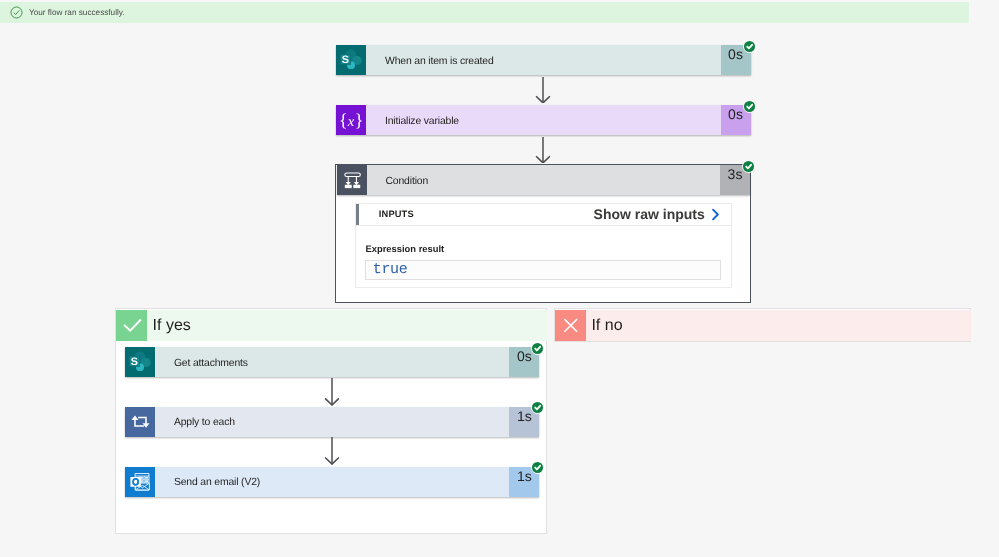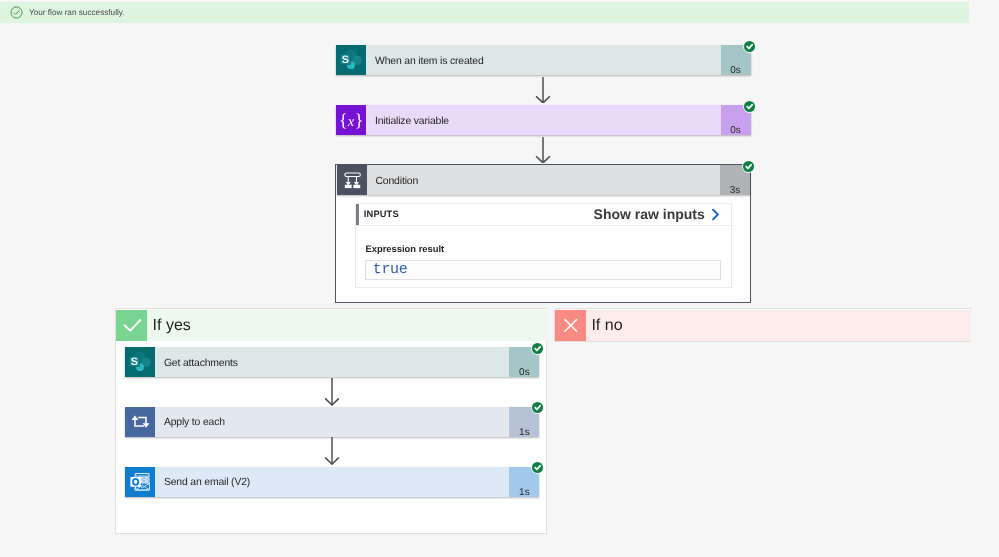--- a/index.html
+++ b/index.html
@@ -8,33 +8,33 @@
 
   
   .banner{position:absolute;left:0;top:1.7px;width:969px;height:21.4px;background:#ddf5de;display:flex;align-items:center;}
   .banner-icon{margin-left:10.2px;width:13px;height:13px;display:block;margin-top:-0.3px;}
   .banner-text{font-size:8.2px;color:#4a4a4a;margin-left:5.8px;line-height:12px;transform:translateY(1px);}
 
   
   .card{position:absolute;display:flex;align-items:stretch;height:30px;box-shadow:0 0.6px 1.8px rgba(0,0,0,.28);}
   .card-icon{width:30px;height:30px;flex:0 0 30px;display:flex;align-items:center;justify-content:center;position:relative;}
   .card-icon svg{display:block;}
-  .card-title{flex:1;display:flex;align-items:center;padding-left:9px;font-size:10.4px;color:#201f1e;letter-spacing:-0.15px;text-align:center;}
+  .card-title{flex:1;display:flex;align-items:center;padding-left:19px;font-size:10.4px;color:#201f1e;letter-spacing:-0.15px;text-align:center;}
   .card-title>span{display:block;transform:translateY(0.9px);}
-  .card-dur{width:30px;flex:0 0 30px;display:flex;align-items:flex-end;justify-content:center;font-size:10px;color:#201f1e;position:relative;}
+  .card-dur{width:30px;flex:0 0 30px;display:flex;align-items:flex-start;justify-content:center;font-size:14px;color:#201f1e;position:relative;}
   .card-dur>span{display:block;transform:translateY(0.9px);}
   .badge{position:absolute;width:13px;height:13px;right:-5px;top:-5.5px;}
 
   .arrow{position:absolute;}
 
   
   .cond-outer{position:absolute;background:#fff;border:1.8px solid #4d5460;box-sizing:border-box;}
   .inputs-box{position:absolute;box-sizing:border-box;border:1px solid #edebe9;background:#fff;display:flex;align-items:center;}
   .inputs-bar{position:absolute;left:0;top:0;width:3.3px;height:100%;background:#78808b;}
-  .inputs-label{font-size:9.3px;font-weight:bold;color:#201f1e;margin-left:8px;letter-spacing:.15px;}
+  .inputs-label{font-size:9.3px;font-weight:bold;color:#201f1e;margin-left:23px;letter-spacing:.15px;}
   .show-raw{position:absolute;right:26px;font-size:14px;color:#3b3a39;font-weight:bold;}
   .chev{position:absolute;right:11px;width:9px;height:13px;}
   .expr-label{position:absolute;font-size:9.4px;font-weight:bold;color:#201f1e;}
   .expr-box{position:absolute;box-sizing:border-box;border:1px solid #e1dfdd;background:#fcfcfc;display:flex;align-items:center;}
   .expr-value{font-family:"Liberation Mono",monospace;font-size:15px;color:#2e5fa6;margin-left:6.8px;transform:translateY(-1.2px);letter-spacing:-0.35px;}
 
   
   .branch{position:absolute;background:#fff;border:1px solid #e3e1df;box-sizing:border-box;}
   .branch-head{position:absolute;display:flex;align-items:stretch;height:31px;}
   .branch-icon{width:31px;height:31px;flex:0 0 31px;display:flex;align-items:center;justify-content:center;}

